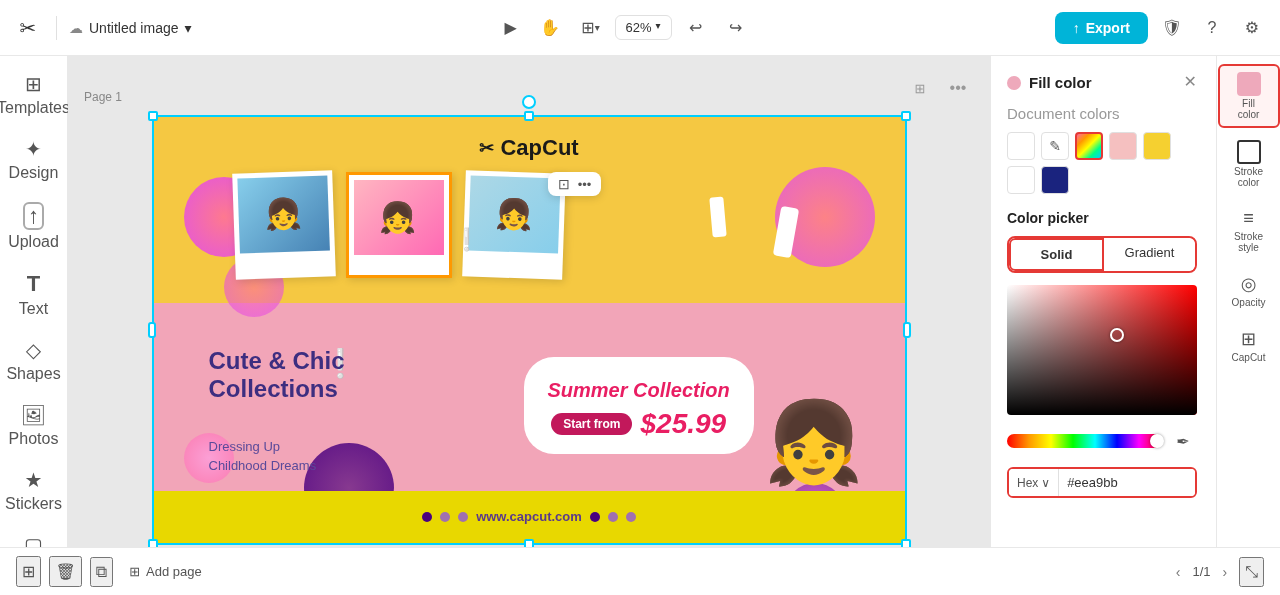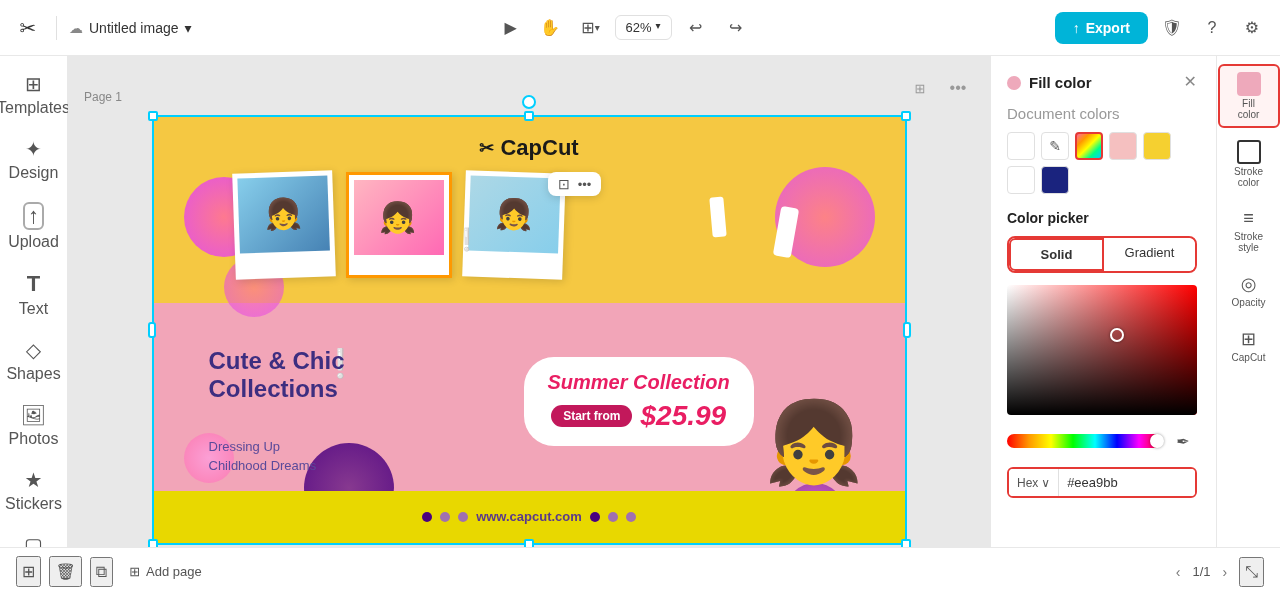--- a/index.html
+++ b/index.html
@@ -68,21 +68,21 @@
     .photo-inner.p1 { background: linear-gradient(135deg, #87ceeb, #4682b4); }
     .photo-inner.p2 { background: linear-gradient(135deg, #ffb6c1, #ff69b4); }
     .photo-inner.p3 { background: linear-gradient(135deg, #add8e6, #87ceeb); }
 
     
     .cute-text { position: absolute; left: 55px; top: 230px; color: #3d2e80; font-size: 24px; font-weight: 900; line-height: 1.2; }
     .dressing-text { position: absolute; left: 55px; top: 320px; color: #5a4a9a; font-size: 13px; font-weight: 400; line-height: 1.5; }
 
     
     .price-box { position: absolute; left: 370px; top: 240px; background: #fff; border-radius: 30px; padding: 14px 24px; min-width: 230px; }
-    .summer-text { color: #e91e63; font-size: 20px; font-weight: 800; text-align: center; font-style: italic; }
+    .summer-text { color: #e91e63; font-size: 20px; font-weight: 800; text-align: center; font-style: italic; margin-top: 8px; }
     .price-row { display: flex; align-items: center; gap: 8px; justify-content: center; margin-top: 6px; }
     .start-from { background: #c2185b; color: #fff; border-radius: 20px; padding: 4px 12px; font-size: 12px; font-weight: 600; }
     .price-val { color: #e91e63; font-size: 28px; font-weight: 900; font-style: italic; }
 
     
     .canvas-bottom { height: 52px; background: #e8d800; position: absolute; bottom: 0; left: 0; right: 0; display: flex; align-items: center; justify-content: center; gap: 8px; }
     .dot { width: 10px; height: 10px; border-radius: 50%; background: #4a0080; }
     .dot.light { background: #a070b0; }
     .site-url { font-size: 13px; font-weight: 600; color: #5a3a8a; }
 

